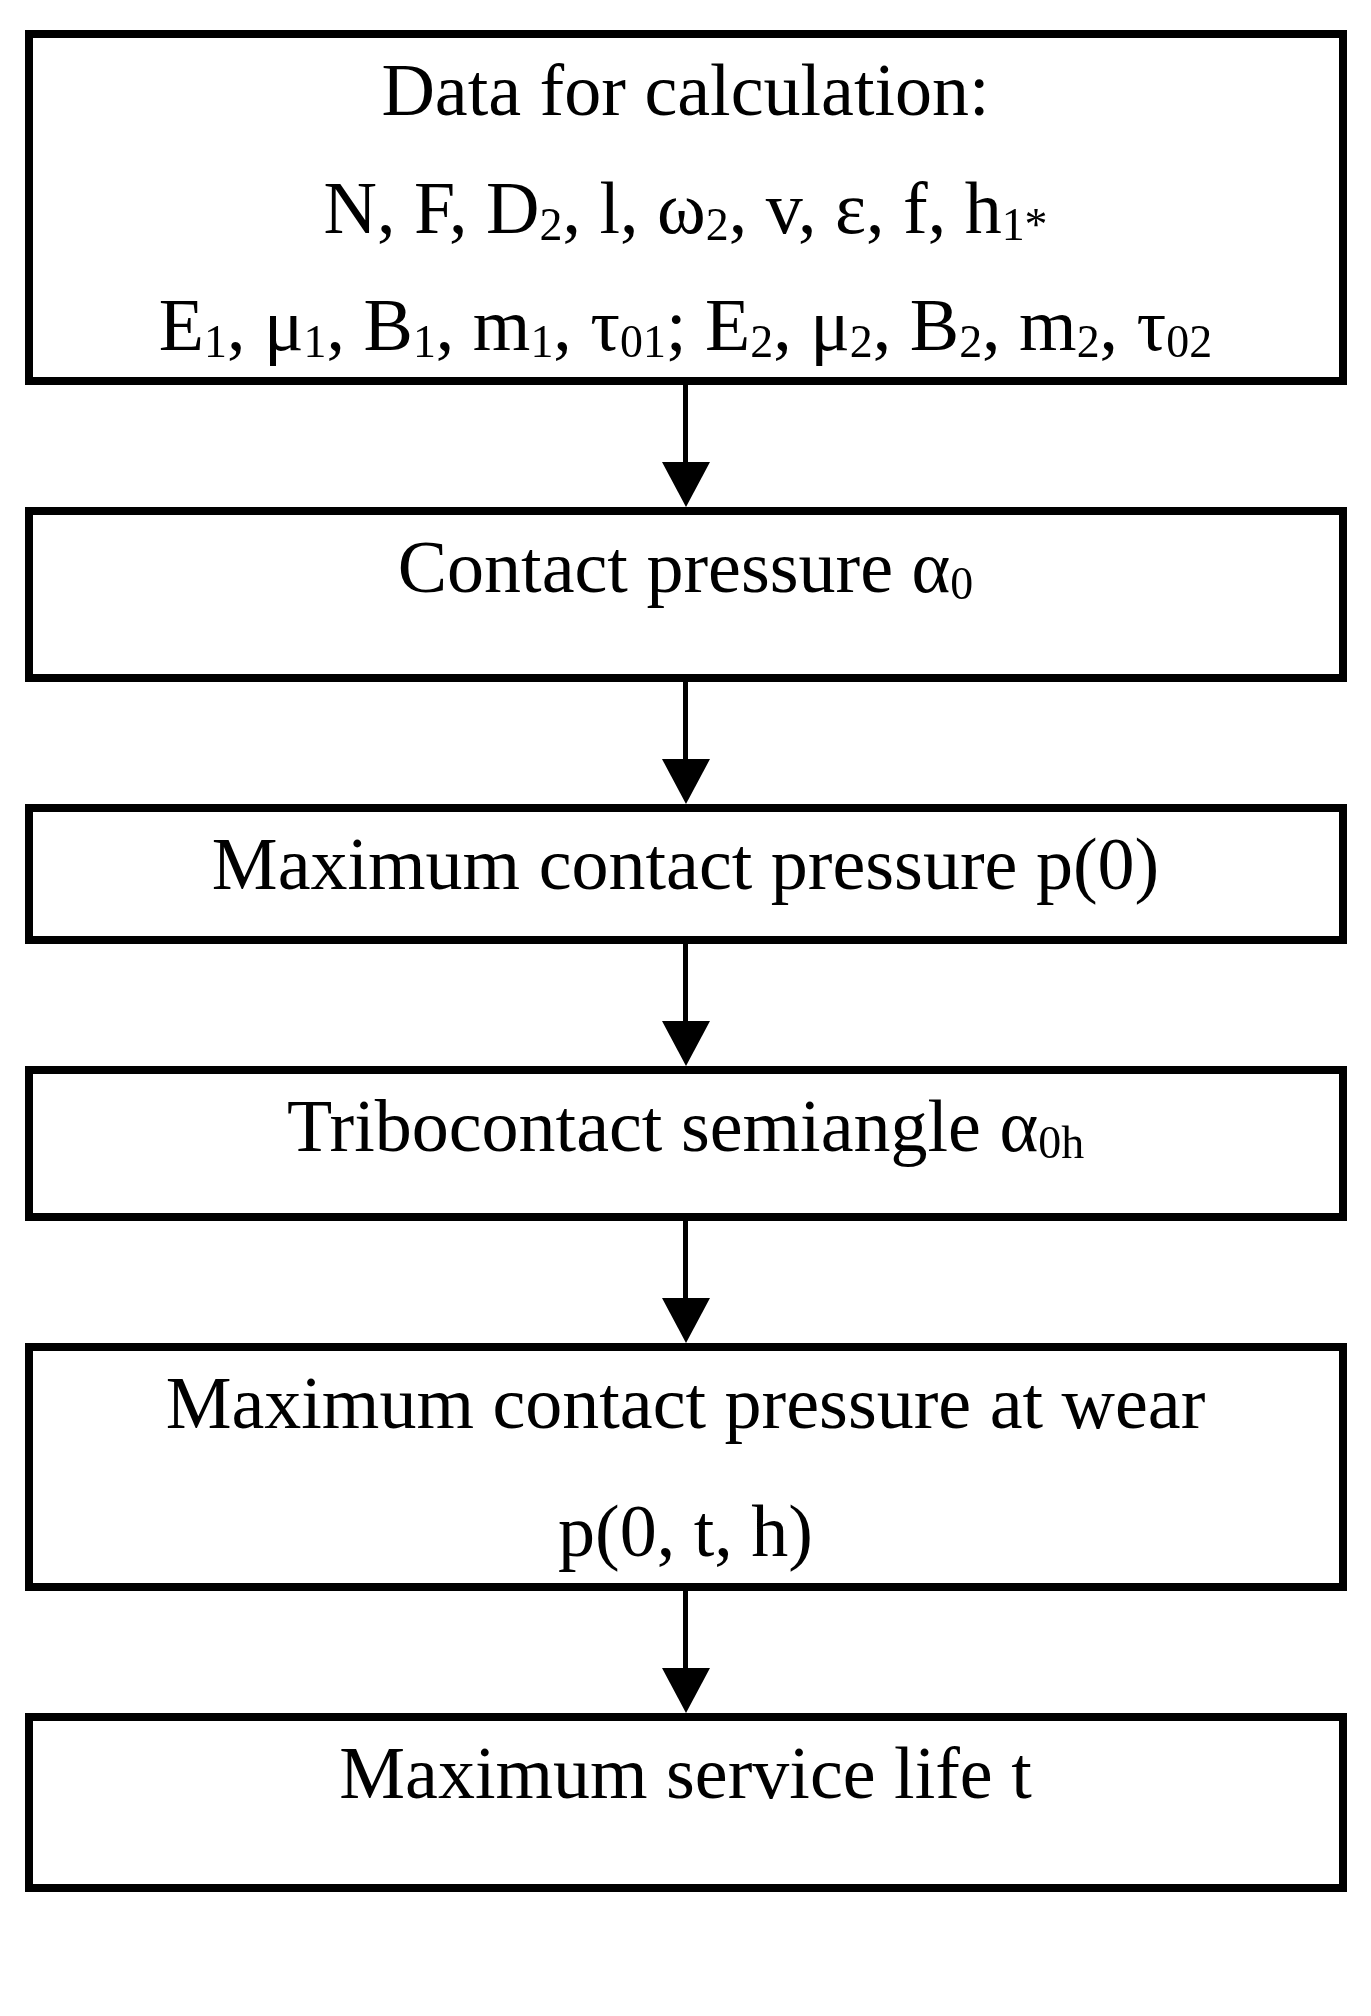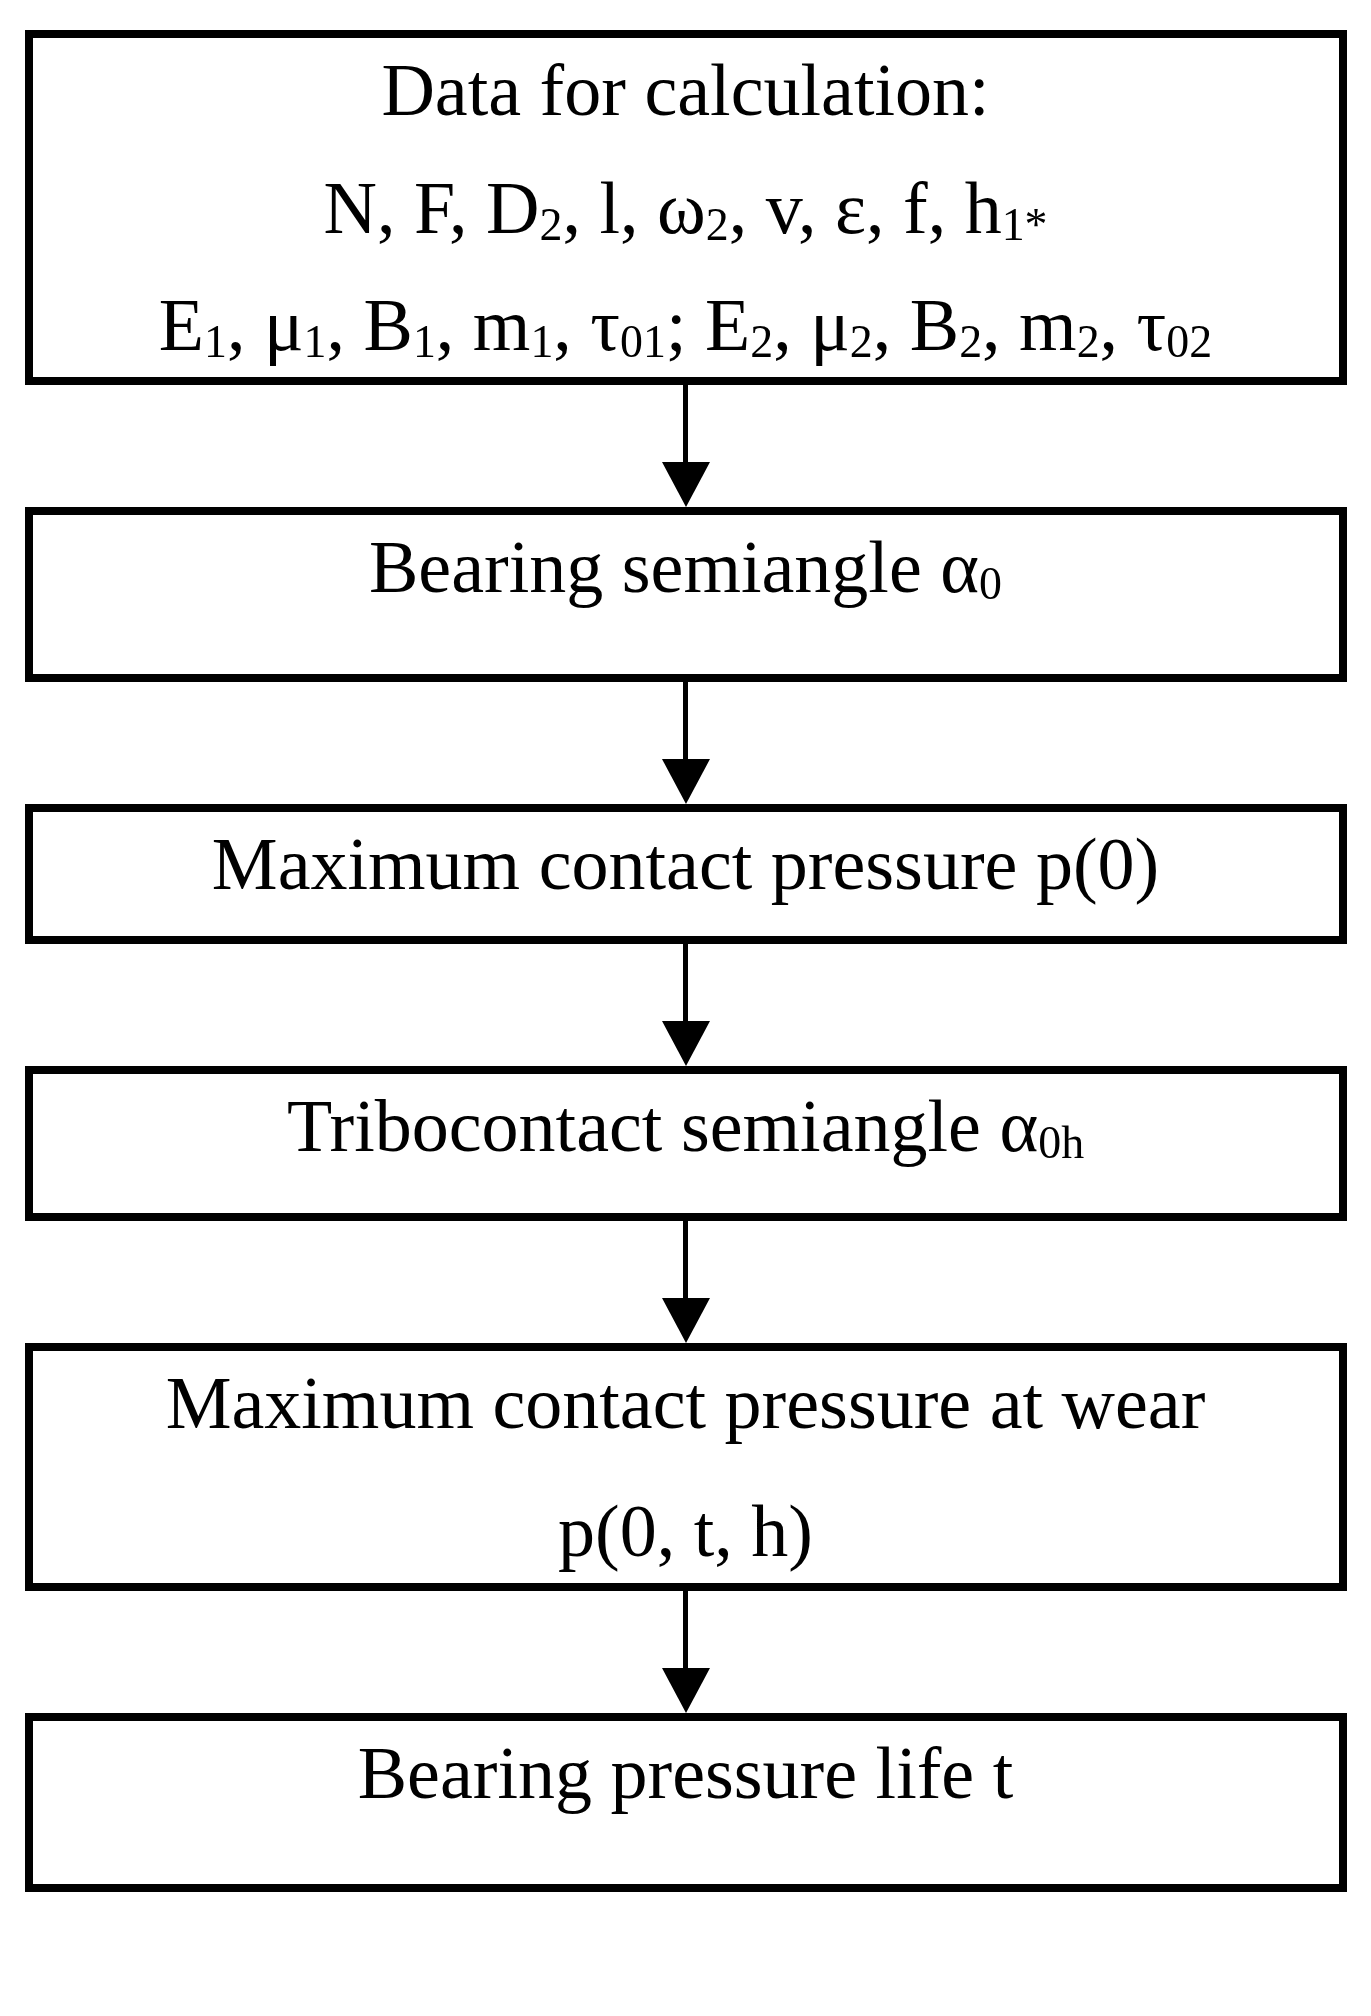--- a/index.html
+++ b/index.html
@@ -89,21 +89,21 @@
       <div class="line"><span class="it">N, F, D</span><sub>2</sub><span class="it">, l, ω</span><sub>2</sub><span class="it">, v, ε, f, h</span><sub>1*</sub></div>
       <div class="line"><span class="it">E</span><sub>1</sub><span class="it">, μ</span><sub>1</sub><span class="it">, B</span><sub>1</sub><span class="it">, m</span><sub>1</sub><span class="it">, τ</span><sub>01</sub><span class="it">; E</span><sub>2</sub><span class="it">, μ</span><sub>2</sub><span class="it">, B</span><sub>2</sub><span class="it">, m</span><sub>2</sub><span class="it">, τ</span><sub>02</sub></div>
     </div>
 
   <div class="arrow">
     <div class="stem"></div>
     <div class="head"></div>
   </div>
 
   <div class="box box-2">
-      <div class="line"><span>Bearing semiangle </span><span class="it">α</span><sub>0</sub></div>
+      <div class="line"><span>Contact pressure </span><span class="it">α</span><sub>0</sub></div>
     </div>
 
   <div class="arrow">
     <div class="stem"></div>
     <div class="head"></div>
   </div>
 
   <div class="box box-3">
       <div class="line"><span>Maximum contact pressure </span><span class="it">p</span><span>(0)</span></div>
     </div>
@@ -126,16 +126,16 @@
       <div class="line"><span>Maximum contact pressure at wear</span></div>
       <div class="line"><span class="it">p</span><span>(0, </span><span class="it">t</span><span>, </span><span class="it">h</span><span>)</span></div>
     </div>
 
   <div class="arrow">
     <div class="stem"></div>
     <div class="head"></div>
   </div>
 
   <div class="box box-6">
-      <div class="line"><span>Bearing pressure life </span><span class="it">t</span></div>
+      <div class="line"><span>Maximum service life </span><span class="it">t</span></div>
     </div>
 
 </div>
 
 </body></html>

